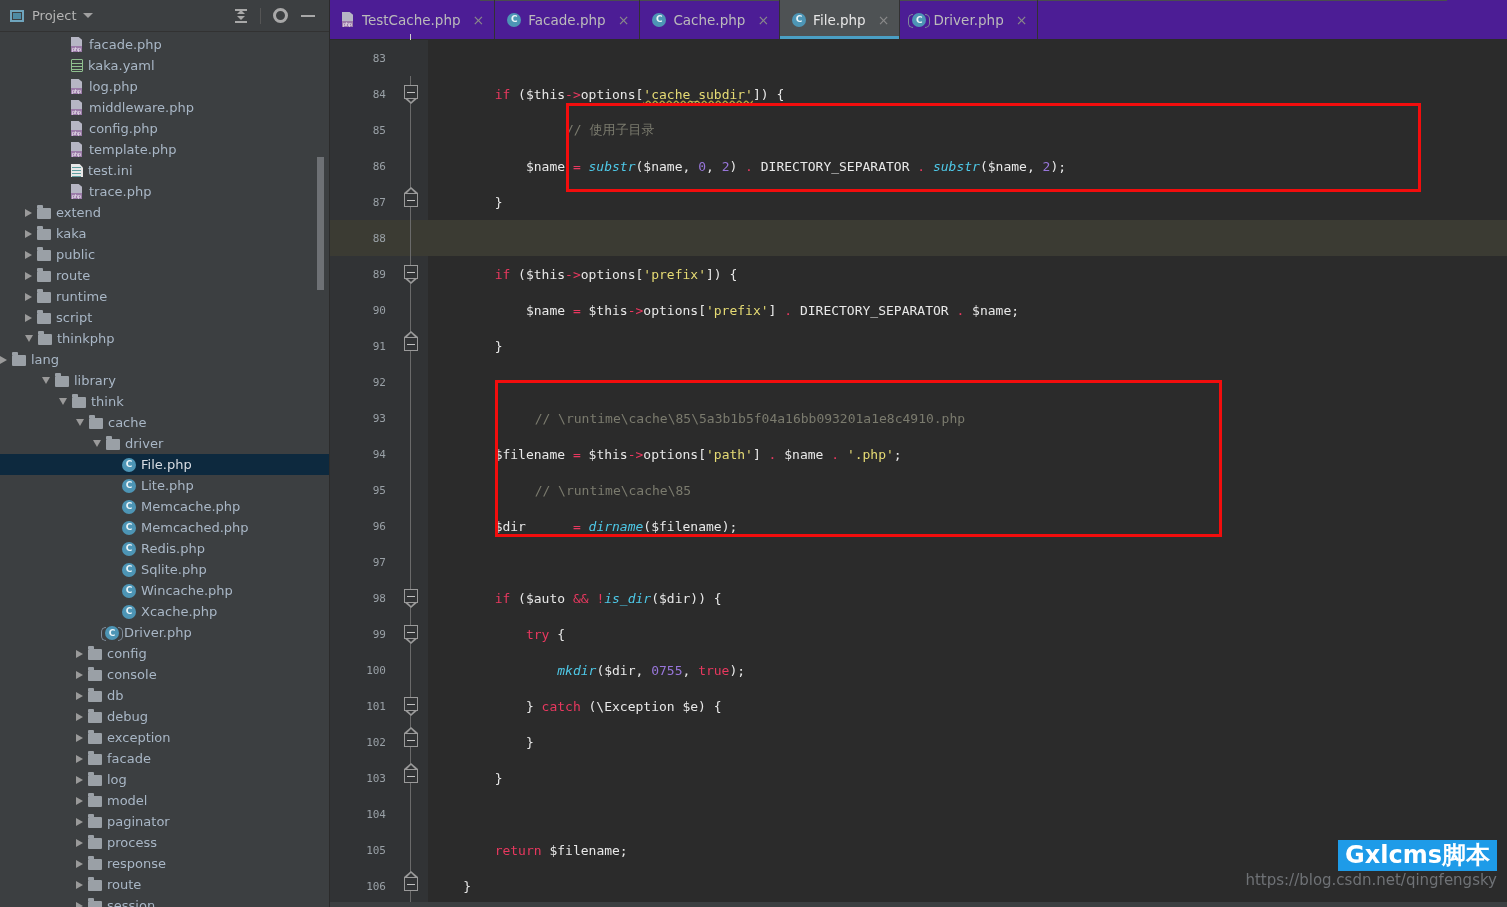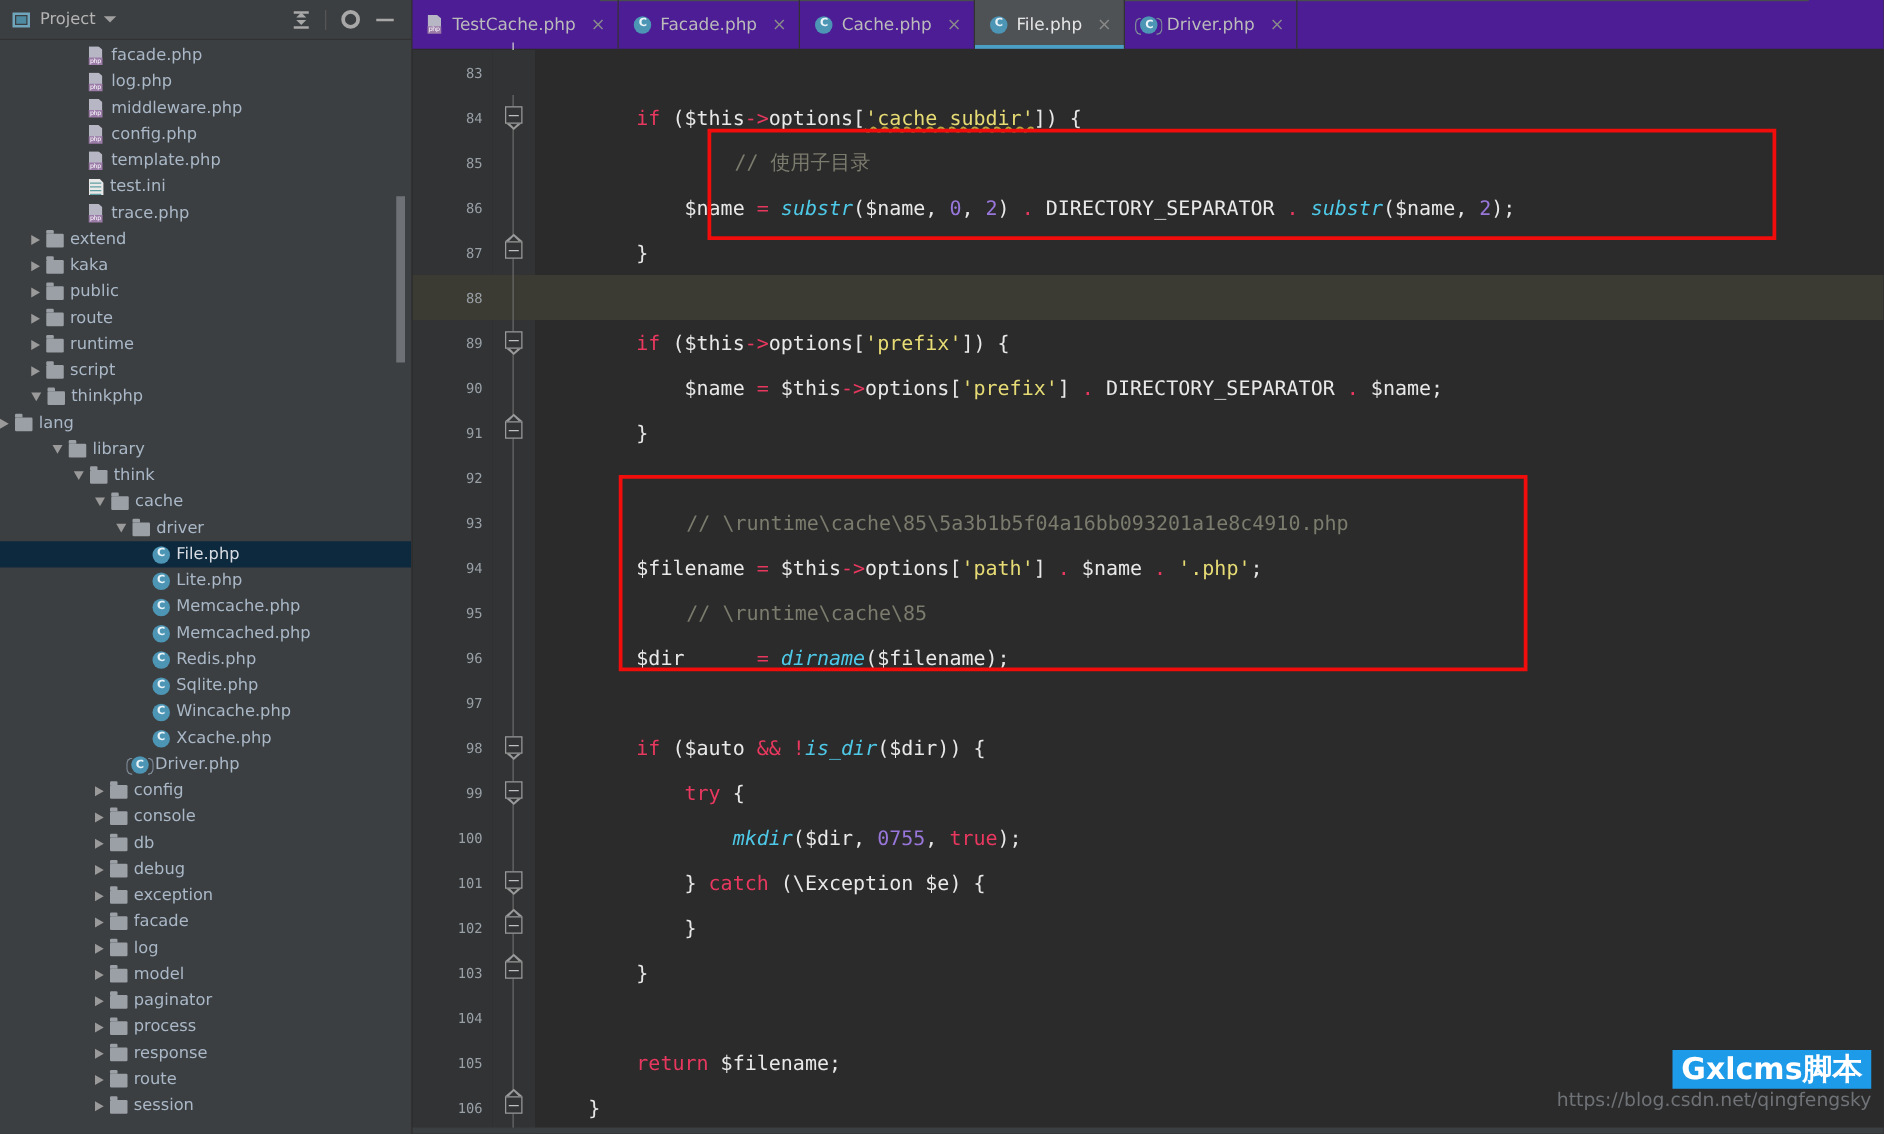--- a/index.html
+++ b/index.html
@@ -292,21 +292,21 @@
     border-bottom:6px solid #9a9a9a; z-index:2;
   }
   .fold-arrow-up::after{
     content:""; position:absolute; left:-5px; top:2px; width:0;height:0;
     border-left:5px solid transparent; border-right:5px solid transparent;
     border-bottom:5px solid #313335;
   }
   .ctext {
     position: relative; z-index: 2;
     font-family: "DejaVu Sans Mono", monospace;
-    font-size: 16px; color: #a9b7c6;
+    font-size: 13px; color: #a9b7c6;
     white-space: pre;
     padding-left: 4px;
     letter-spacing: 0px;
   }
   .kwd     { color: #e8385f; }   
   .fn      { color: #4ec9e8; font-style: italic; }
   .str     { color: #e6db74; }
   .num     { color: #9876da; }
   .cmt     { color: #7b7b6e; margin-left: 40px; }
   .op      { color: #e8385f; }
@@ -379,20 +379,25 @@
         </span>
       </span>
     </div>
 
     <div id="tree-scroll">
       <div id="tree" style="top: 2px;">
           <div class="node" style="padding-left: 59px;">
             <span class="arrow none"></span>
             <span class="ic-php"></span>
             <span class="label">facade.php</span>
+          </div>
+          <div class="node" style="padding-left: 59px;">
+            <span class="arrow none"></span>
+            <span class="ic-yaml"></span>
+            <span class="label">kaka.yaml</span>
           </div>
           <div class="node" style="padding-left: 59px;">
             <span class="arrow none"></span>
             <span class="ic-php"></span>
             <span class="label">log.php</span>
           </div>
           <div class="node" style="padding-left: 59px;">
             <span class="arrow none"></span>
             <span class="ic-php"></span>
             <span class="label">middleware.php</span>

